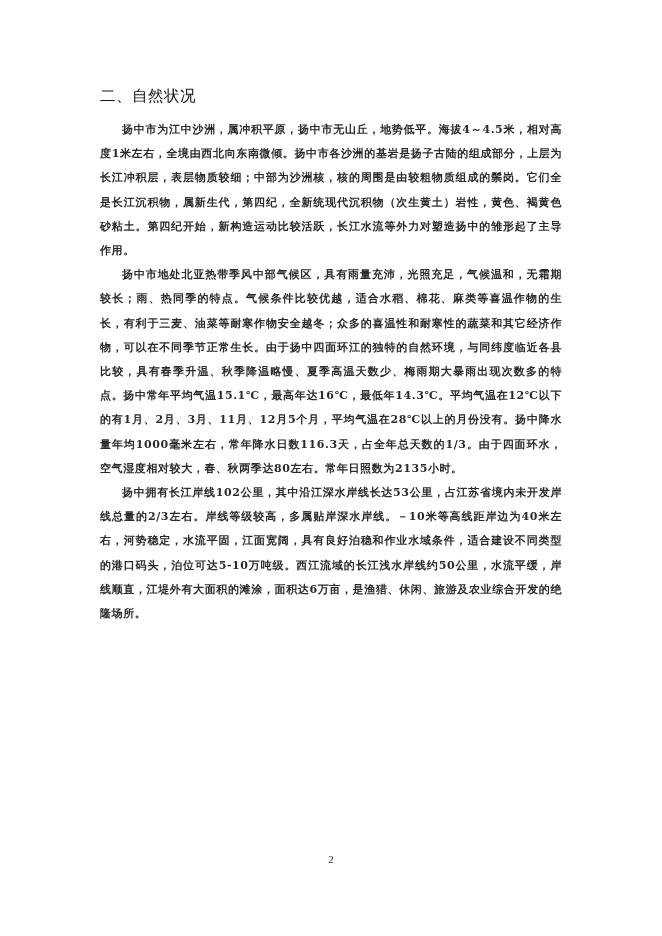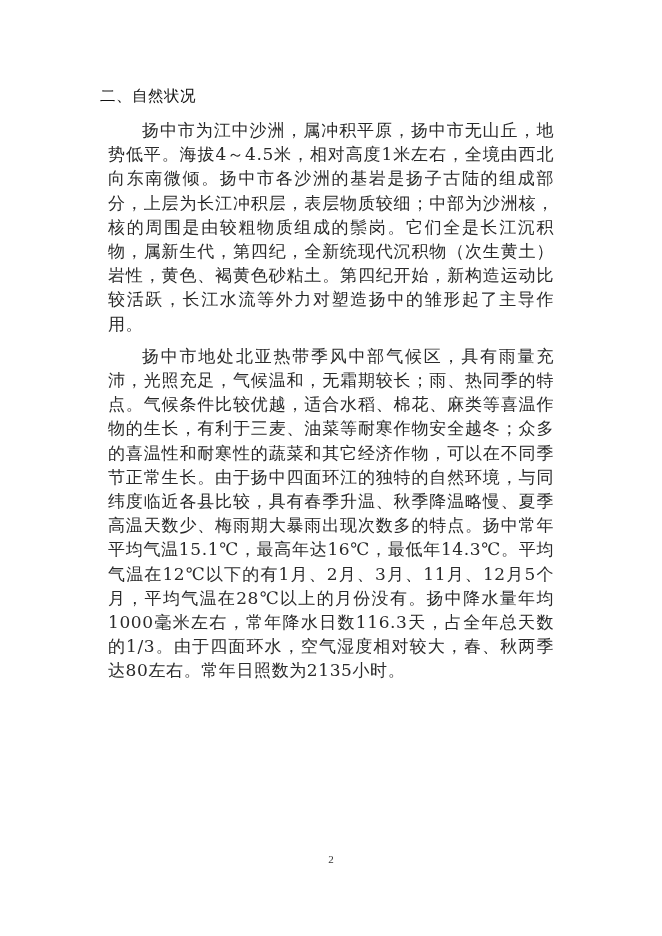--- a/index.html
+++ b/index.html
@@ -1,27 +1,28 @@
 <!DOCTYPE html>
 <html><head>
   <meta charset="utf-8">
   <style>
     html, body { margin: 0; padding: 0; background: #ffffff; }
     body { width: 662px; height: 936px; position: relative; overflow: hidden;
            font-family: "DejaVu Serif", "Liberation Serif", serif; color: #222; }
     .page { position: absolute; left: 100px; top: 84px; width: 462px; }
     .heading { font-family: "DejaVu Sans", "Liberation Sans", sans-serif; font-weight: normal;
                font-size: 15.5px; line-height: 24px; margin: 0 0 10px 0; color: #111; letter-spacing: 0.5px; }
-    .para { font-size: 17px; line-height: 24.2px; margin: 8px; text-indent: 2em;
-            text-align: justify; letter-spacing: 0.6px; color: #2a2a2a; }
+    .para { font-size: 11px; line-height: 24.2px; margin: 0; text-indent: 2em;
+            text-align: justify; letter-spacing: 0.6px; color: #2a2a2a; font-weight: bold; }
     .page-number { position: absolute; left: 0; width: 662px; top: 853px; text-align: center;
                    font-family: "Liberation Serif", serif; font-size: 11px; color: #333; }
   </style>
 </head>
 <body>
 
 <div class="page">
   <h2 class="heading">二、自然状况</h2>
   <p class="para">扬中市为江中沙洲，属冲积平原，扬中市无山丘，地势低平。海拔4～4.5米，相对高度1米左右，全境由西北向东南微倾。扬中市各沙洲的基岩是扬子古陆的组成部分，上层为长江冲积层，表层物质较细；中部为沙洲核，核的周围是由较粗物质组成的鬃岗。它们全是长江沉积物，属新生代，第四纪，全新统现代沉积物（次生黄土）岩性，黄色、褐黄色砂粘土。第四纪开始，新构造运动比较活跃，长江水流等外力对塑造扬中的雏形起了主导作用。</p>
   <p class="para">扬中市地处北亚热带季风中部气候区，具有雨量充沛，光照充足，气候温和，无霜期较长；雨、热同季的特点。气候条件比较优越，适合水稻、棉花、麻类等喜温作物的生长，有利于三麦、油菜等耐寒作物安全越冬；众多的喜温性和耐寒性的蔬菜和其它经济作物，可以在不同季节正常生长。由于扬中四面环江的独特的自然环境，与同纬度临近各县比较，具有春季升温、秋季降温略慢、夏季高温天数少、梅雨期大暴雨出现次数多的特点。扬中常年平均气温15.1℃，最高年达16℃，最低年14.3℃。平均气温在12℃以下的有1月、2月、3月、11月、12月5个月，平均气温在28℃以上的月份没有。扬中降水量年均1000毫米左右，常年降水日数116.3天，占全年总天数的1/3。由于四面环水，空气湿度相对较大，春、秋两季达80左右。常年日照数为2135小时。</p>
+  <p class="para">扬中拥有长江岸线102公里，其中沿江深水岸线长达53公里，占江苏省境内未开发岸线总量的2/3左右。岸线等级较高，多属贴岸深水岸线。－10米等高线距岸边为40米左右，河势稳定，水流平固，江面宽阔，具有良好泊稳和作业水域条件，适合建设不同类型的港口码头，泊位可达5-10万吨级。西江流域的长江浅水岸线约50公里，水流平缓，岸线顺直，江堤外有大面积的滩涂，面积达6万亩，是渔猎、休闲、旅游及农业综合开发的绝隆场所。</p>
 </div>
 
 <div class="page-number">2</div>
 
 </body></html>

